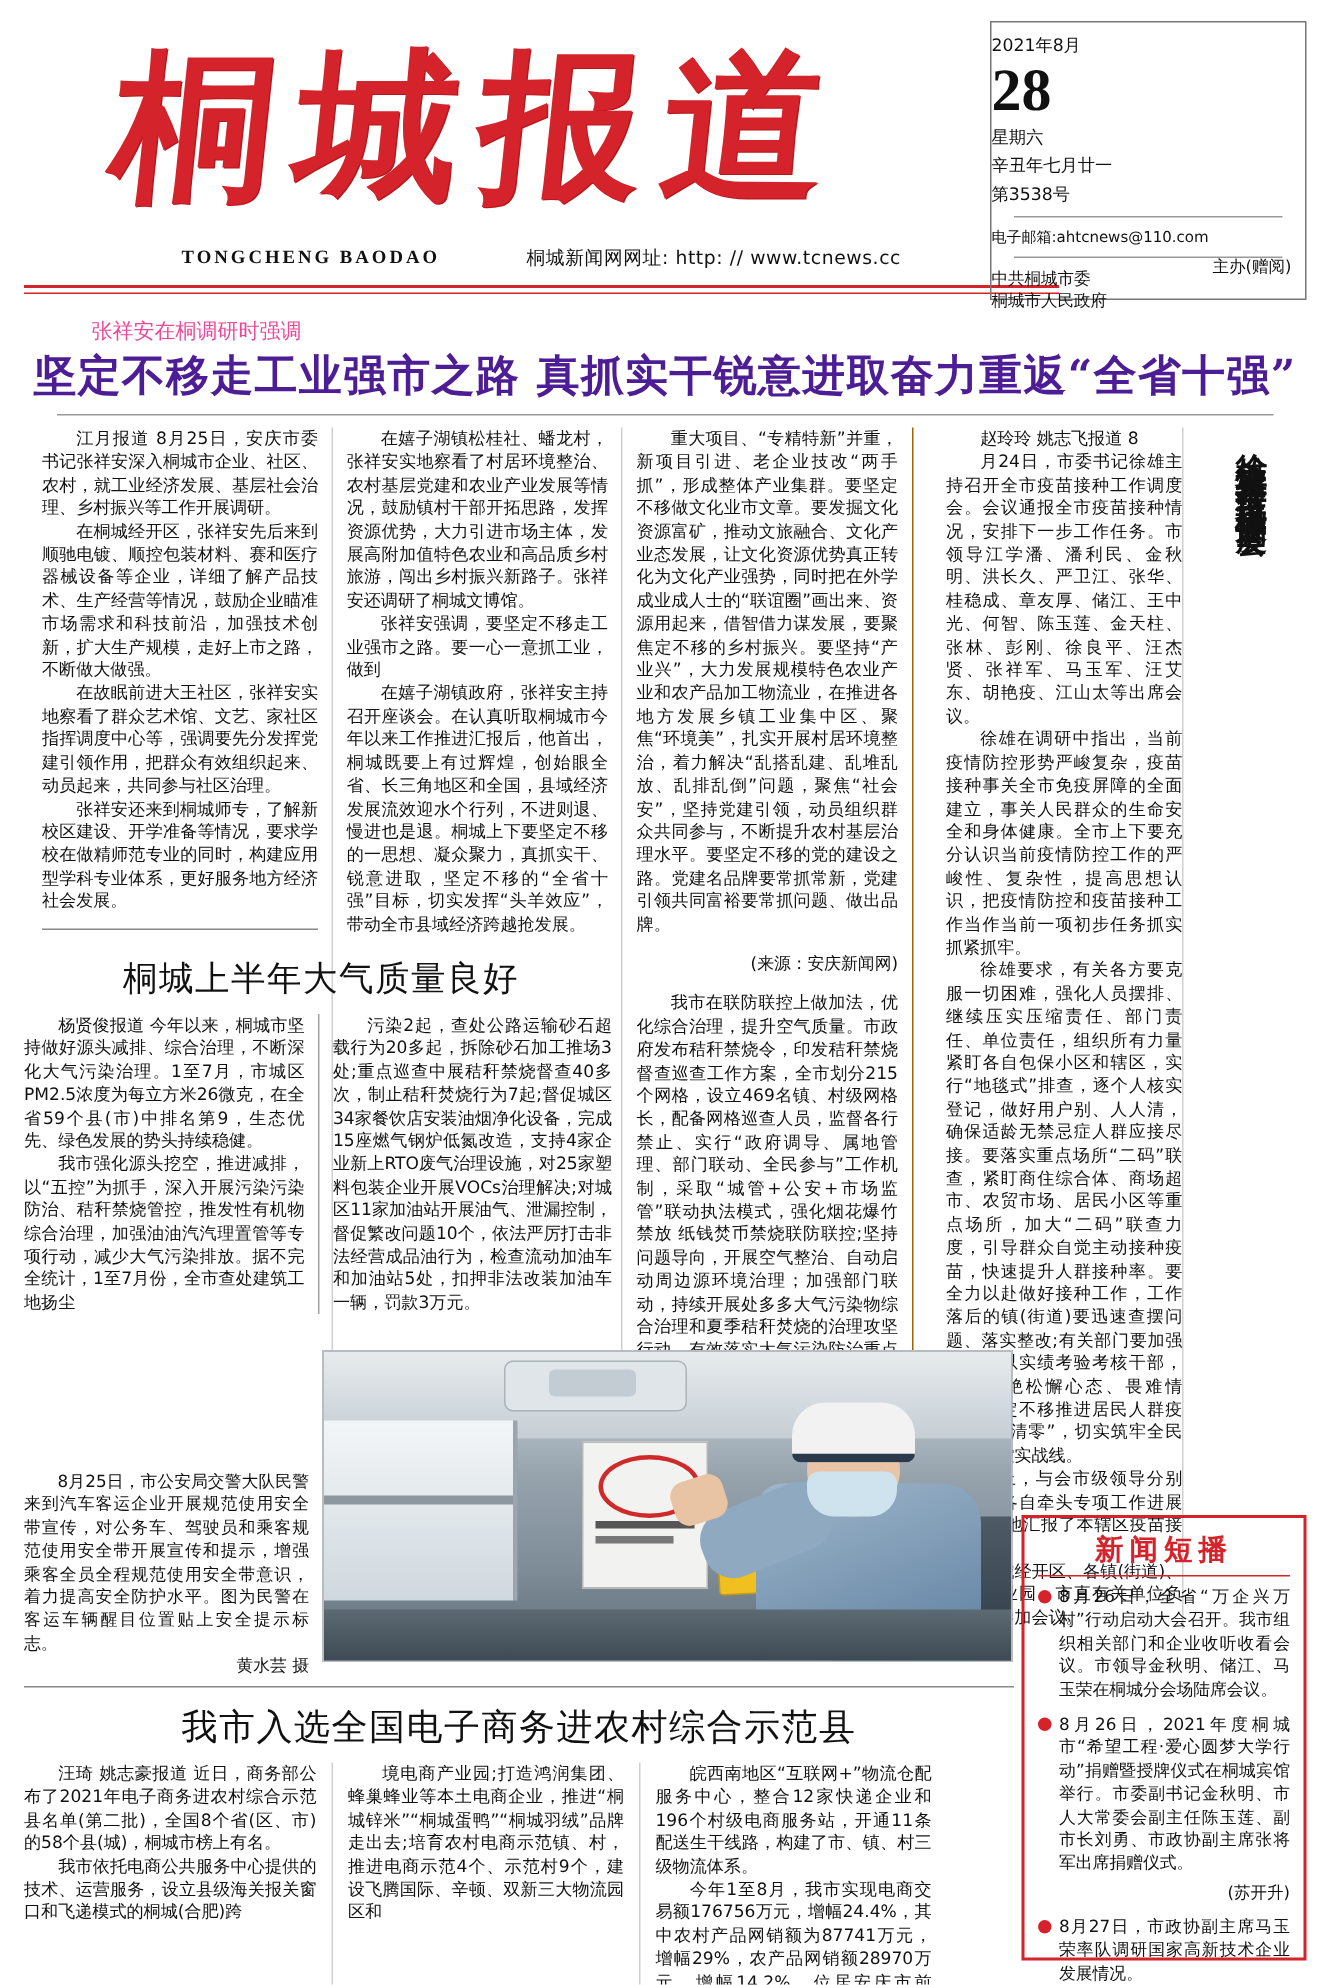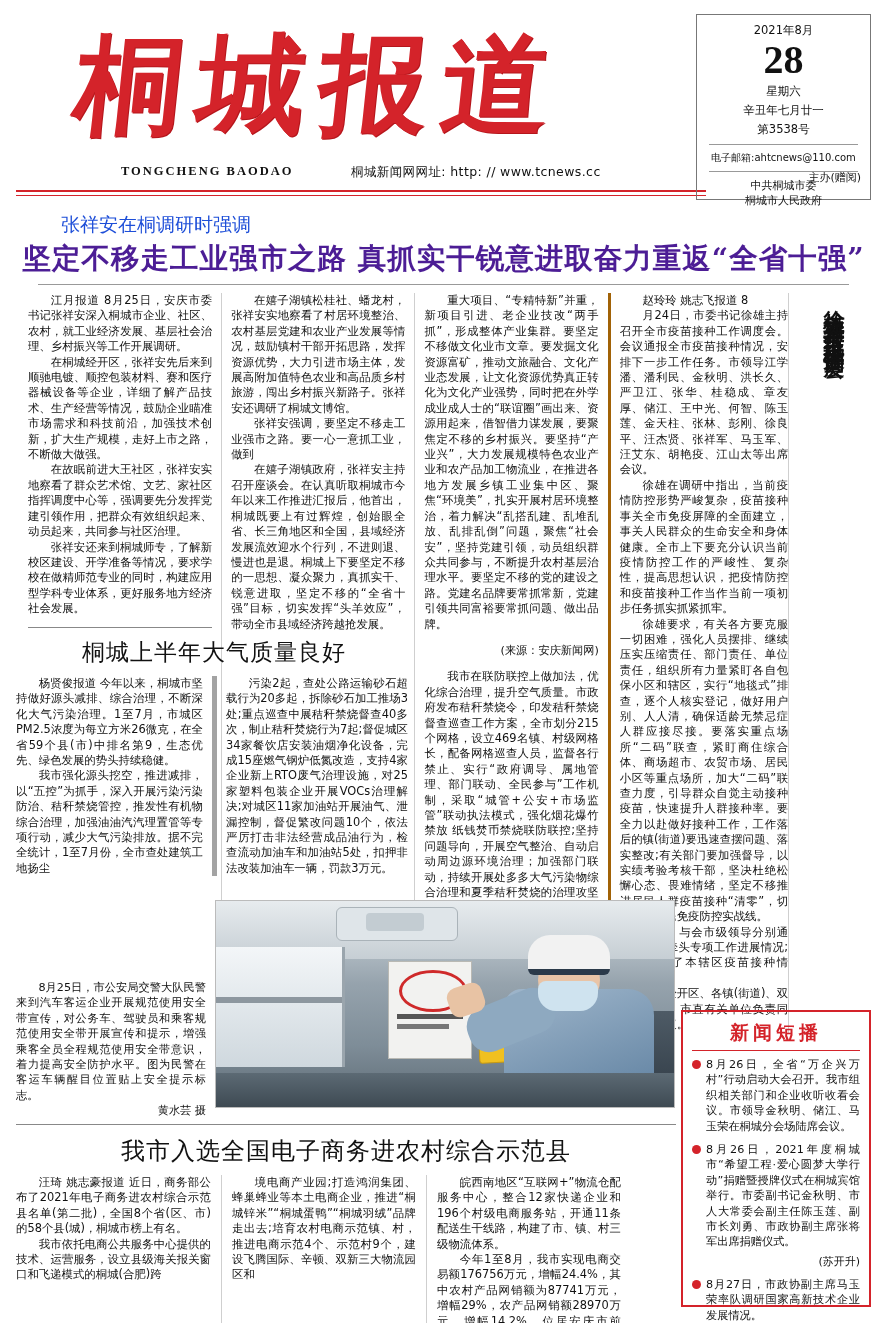--- a/index.html
+++ b/index.html
@@ -34,54 +34,54 @@
   }
   .site{
     position:absolute;left:335px;top:150px;
     font-size:12.5px;color:#111;letter-spacing:0.4px;
   }
   .mast-rule{position:absolute;left:0;top:176px;width:690px;height:0;border-top:2px solid #d4232a;}
   .mast-rule2{position:absolute;left:0;top:181px;width:690px;height:0;border-top:1px solid #d4232a;}
 
   
   .datebox{
-    position:absolute;right:0;top:0;width:175px;height:186px;
-    border:1px solid #777;box-sizing:border-box;text-align:center;
+    position:absolute;right:0;top:0;width:211px;height:186px;
+    border:1px solid #777;box-sizing:border-box;text-align:left;
   }
   .datebox .d-line{font-size:11.5px;margin-top:8px;color:#111;}
   .datebox .d-day{font-size:40px;font-weight:700;line-height:42px;margin-top:1px;font-family:"Liberation Serif",serif;}
   .datebox .d-week{font-size:11.5px;margin-top:3px;}
   .datebox .d-lunar{font-size:11.5px;margin-top:4px;}
   .datebox .d-no{font-size:11.5px;margin-top:4px;}
   .datebox .d-hr{width:86%;margin:7px auto 0;border-top:1px solid #999;}
   .datebox .d-mail{font-size:10px;margin-top:6px;}
   .datebox .d-hr2{width:86%;margin:6px auto 0;border-top:1px solid #999;}
   .datebox .d-org{font-size:11px;margin-top:6px;line-height:15px;}
   .datebox .d-spon{font-size:11px;position:absolute;right:9px;bottom:14px;}
 
   
-  .kicker{font-size:19px;margin:8px 0 2px 45px;color:#1d4ed8;}
+  .kicker{font-size:14px;margin:8px 0 2px 45px;color:#ec4899;}
   .headline{
     text-align:center;
     font-family:"DejaVu Serif","Liberation Serif",serif;
     font-weight:700;
     font-size:28.5px;
     color:#4c1d95;
     letter-spacing:1px;
     margin:2px 0 6px 0;
   }
   .head-rule{border-top:1px solid #999;margin:4px 22px 0 22px;}
 
   
   .cols{display:flex;gap:0;margin-top:8px;}
   .col{box-sizing:border-box;}
   .c1{width:196px;padding-right:9px;margin-left:12px;}
   .c2{width:196px;padding:0 9px;border-left:1px solid #cfcfcf;}
   .c3{width:196px;padding:0 9px;border-left:1px solid #cfcfcf;}
-  .c4{width:183px;padding-left:9px;border-left:3px solid #a16207;}
+  .c4{width:183px;padding-left:22px;border-left:1px solid #a16207;}
   .c5{width:84px;padding-left:8px;border-left:1px solid #cfcfcf;}
 
   p.body{
     font-size:11.4px;
     line-height:15.4px;
     text-align:justify;
     margin:0 0 0 0;
     text-indent:2em;
     font-family:"DejaVu Sans","Liberation Sans",sans-serif;
     color:#111;
@@ -251,21 +251,21 @@
     </div>
   </div>
 
   <div style="position:absolute;left:16px;top:625px;width:396px;">
     <div class="subhead">桐城上半年大气质量良好</div>
     <div style="display:flex;">
       <div style="width:196px;padding-right:9px;box-sizing:border-box;">
         <p class="body byline">杨贤俊报道 今年以来，桐城市坚持做好源头减排、综合治理，不断深化大气污染治理。1至7月，市城区PM2.5浓度为每立方米26微克，在全省59个县(市)中排名第9，生态优先、绿色发展的势头持续稳健。</p>
         <p class="body">我市强化源头挖空，推进减排，以“五控”为抓手，深入开展污染污染防治、秸秆禁烧管控，推发性有机物综合治理，加强油油汽汽理置管等专项行动，减少大气污染排放。据不完全统计，1至7月份，全市查处建筑工地扬尘</p>
       </div>
-      <div style="width:196px;padding-left:9px;box-sizing:border-box;border-left:5px solid #a3a3a3;">
+      <div style="width:196px;padding-left:9px;box-sizing:border-box;border-left:1px solid #a3a3a3;">
         <p class="body">污染2起，查处公路运输砂石超载行为20多起，拆除砂石加工推场3处;重点巡查中展秸秆禁烧督查40多次，制止秸秆焚烧行为7起;督促城区34家餐饮店安装油烟净化设备，完成15座燃气钢炉低氮改造，支持4家企业新上RTO废气治理设施，对25家塑料包装企业开展VOCs治理解决;对城区11家加油站开展油气、泄漏控制，督促繁改问题10个，依法严厉打击非法经营成品油行为，检查流动加油车和加油站5处，扣押非法改装加油车一辆，罚款3万元。</p>
       </div>
     </div>
   </div>
 
   <div class="photo-block">
     <div class="bus">
       <div class="ceiling"></div>
       <div class="vent"></div>
       <div class="vent2"></div>

